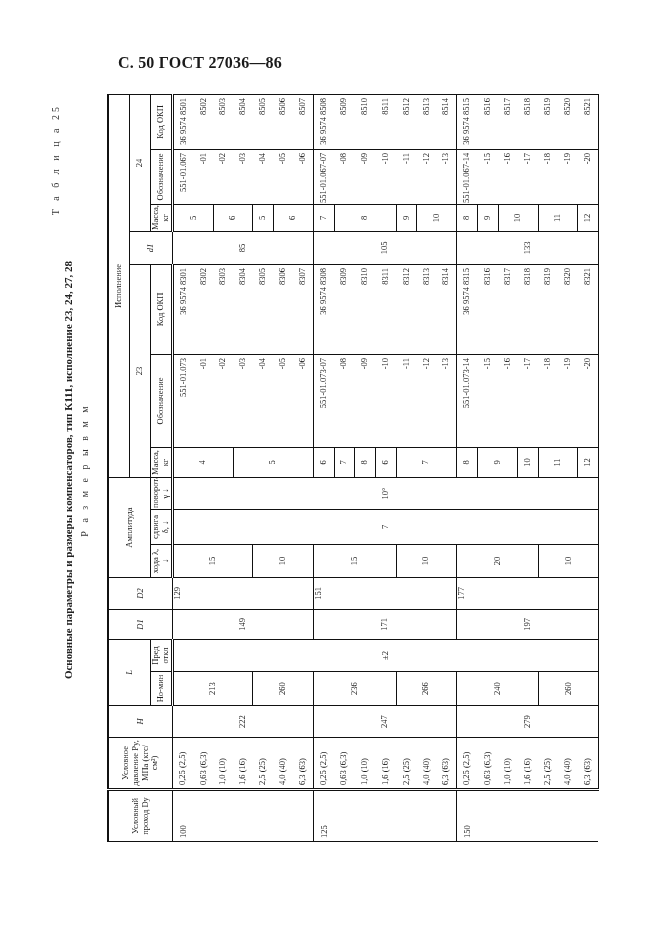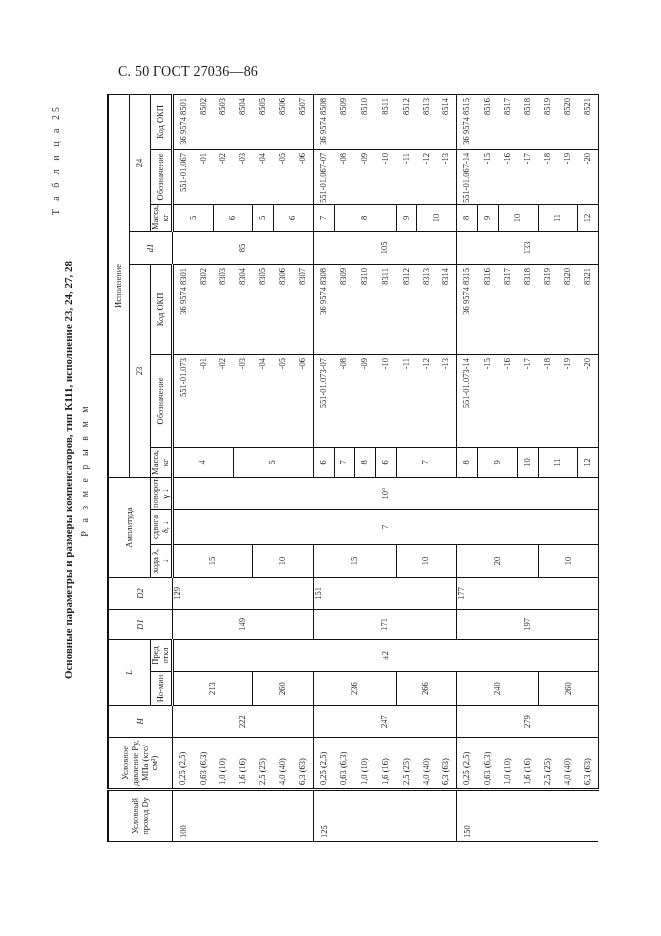--- a/index.html
+++ b/index.html
@@ -1,17 +1,17 @@
 <!DOCTYPE html>
 <html><head>
 <meta charset="utf-8">
 <style>
   html, body { margin:0; padding:0; background:#fff; }
   body { width:661px; height:936px; position:relative; overflow:hidden; font-family:"Liberation Serif","DejaVu Serif",serif; color:#222; }
-  .page-header { position:absolute; left:118px; top:64px; font-size:14px; font-weight:normal; letter-spacing:0.2px; color:#1a1a1a; }
+  .page-header { position:absolute; left:118px; top:54px; font-size:16px; font-weight:bold; letter-spacing:0.2px; color:#1a1a1a; }
   
   .rot { position:absolute; width:760px; height:565px; left:50px; top:850px; transform-origin:0 0; transform:rotate(-90deg); }
   .table-label { position:absolute; right:14px; top:0px; font-size:10px; letter-spacing:3px; color:#333; }
   .caption { position:absolute; left:0; width:760px; top:12px; text-align:center; font-size:11px; font-weight:bold; color:#222; }
   .subcaption { position:absolute; left:0; width:760px; top:29px; text-align:center; font-size:10px; letter-spacing:3px; color:#333; }
   table.main { position:absolute; left:8px; top:57px; width:747px; border-collapse:collapse; table-layout:fixed; font-size:8.5px; }
   table.main td, table.main th { border:1px solid #111; padding:0 1px; text-align:center; vertical-align:middle; font-weight:normal; line-height:1.15; overflow:hidden; white-space:nowrap; }
   table.main thead tr:first-child th { border-top:2.5px solid #111; }
   table.main thead th { height:20px; }
   table.main thead tr:last-child th { border-bottom:3px double #111; }

